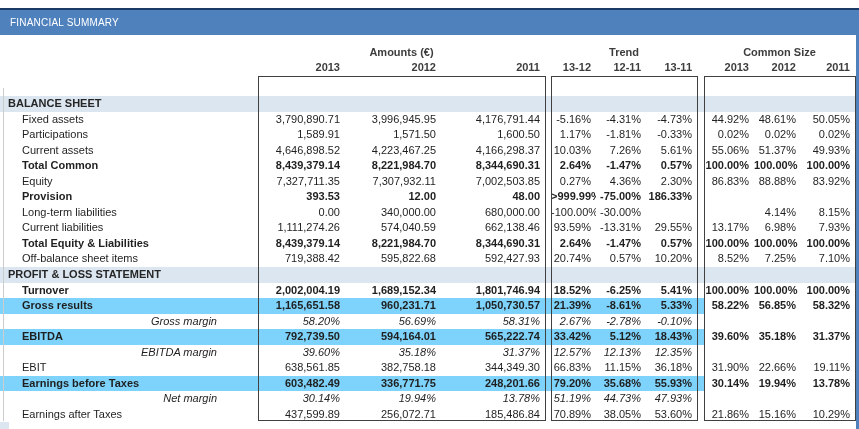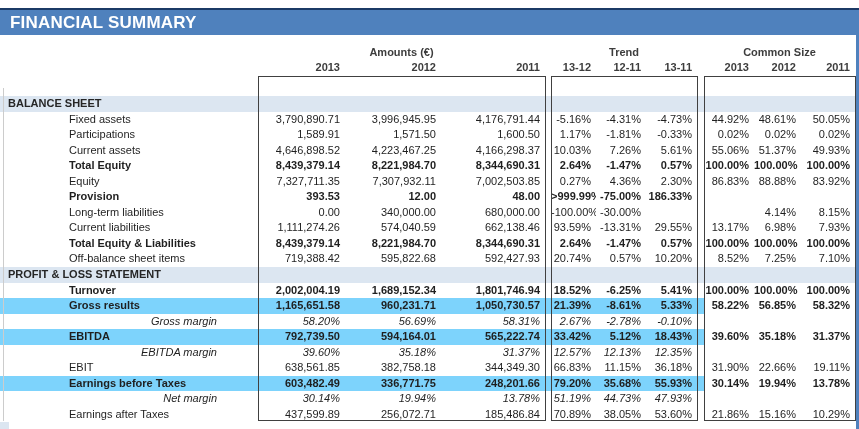--- a/index.html
+++ b/index.html
@@ -6,21 +6,21 @@
   .page{
     position:relative;width:859px;height:429px;background:#ffffff;overflow:hidden;
     font-family:"Liberation Sans",sans-serif;font-size:11px;color:#1f1f1f;
   }
   
   .titlebar{
     position:absolute;top:8px;left:0;width:859px;height:27px;box-sizing:border-box;
     background:#4f81bd;border-top:2px solid #1b3a66;
     display:flex;align-items:center;padding-left:10px;
   }
-  .titlebar span{color:#ffffff;font-weight:700;font-size:17px;letter-spacing:.2px;}
+  .titlebar span{color:#ffffff;font-weight:400;font-size:10px;letter-spacing:.2px;}
   
   .group-row{
     position:absolute;top:44px;left:0;width:855px;height:16px;line-height:16px;
     display:grid;grid-template-columns:258px 287px 6px 146px 7px 151px;
   }
   .group-row .g{text-align:center;font-weight:700;color:#3d3d3d;white-space:nowrap;}
   .year-row{position:absolute;top:60px;left:0;width:855px;}
   .row{
     display:grid;width:704px;
     grid-template-columns:258px 87px 96px 104px 6px 45px 50px 51px 7px 50px 47px 54px;
@@ -29,21 +29,21 @@
   .c{overflow:hidden;white-space:nowrap;}
   .yr{text-align:right;padding-right:5px;font-weight:700;color:#3d3d3d;}
   
   .tbody{position:absolute;top:76px;left:0;width:855px;}
   .spacer-row{height:19.5px;}
   .band{
     height:16px;line-height:15.5px;background:#dce6f1;width:847px;
     font-weight:700;padding-left:8px;color:#262626;
   }
   .row.shaded{background:#7dd3fc;}
-  .lbl{padding-left:22px;margin-left:47px;}
+  .lbl{padding-left:22px;}
   .lbl.bold{font-weight:700;}
   .lbl.margin{padding-left:17px;text-align:right;padding-right:41px;font-style:italic;}
   .num{text-align:right;padding-right:5px;}
   .row.b .num{font-weight:700;}
   .row.m .num{font-style:italic;}
   
   .box{position:absolute;top:76px;height:345px;box-sizing:border-box;border:1px solid #404040;pointer-events:none;background:transparent;}
   .box-amounts{left:258px;width:288px;}
   .box-trend{left:551px;width:147px;}
   .box-common{left:704px;width:152px;}
@@ -127,21 +127,21 @@
         <div class="c"></div>
         <div class="c num">10.03%</div>
         <div class="c num">7.26%</div>
         <div class="c num">5.61%</div>
         <div class="c"></div>
         <div class="c num">55.06%</div>
         <div class="c num">51.37%</div>
         <div class="c num">49.93%</div>
       </div>
       <div class="row data b">
-        <div class="c lbl bold">Total Equity</div>
+        <div class="c lbl bold">Total Common</div>
         <div class="c num">8,439,379.14</div>
         <div class="c num">8,221,984.70</div>
         <div class="c num">8,344,690.31</div>
         <div class="c"></div>
         <div class="c num">2.64%</div>
         <div class="c num">-1.47%</div>
         <div class="c num">0.57%</div>
         <div class="c"></div>
         <div class="c num">100.00%</div>
         <div class="c num">100.00%</div>

